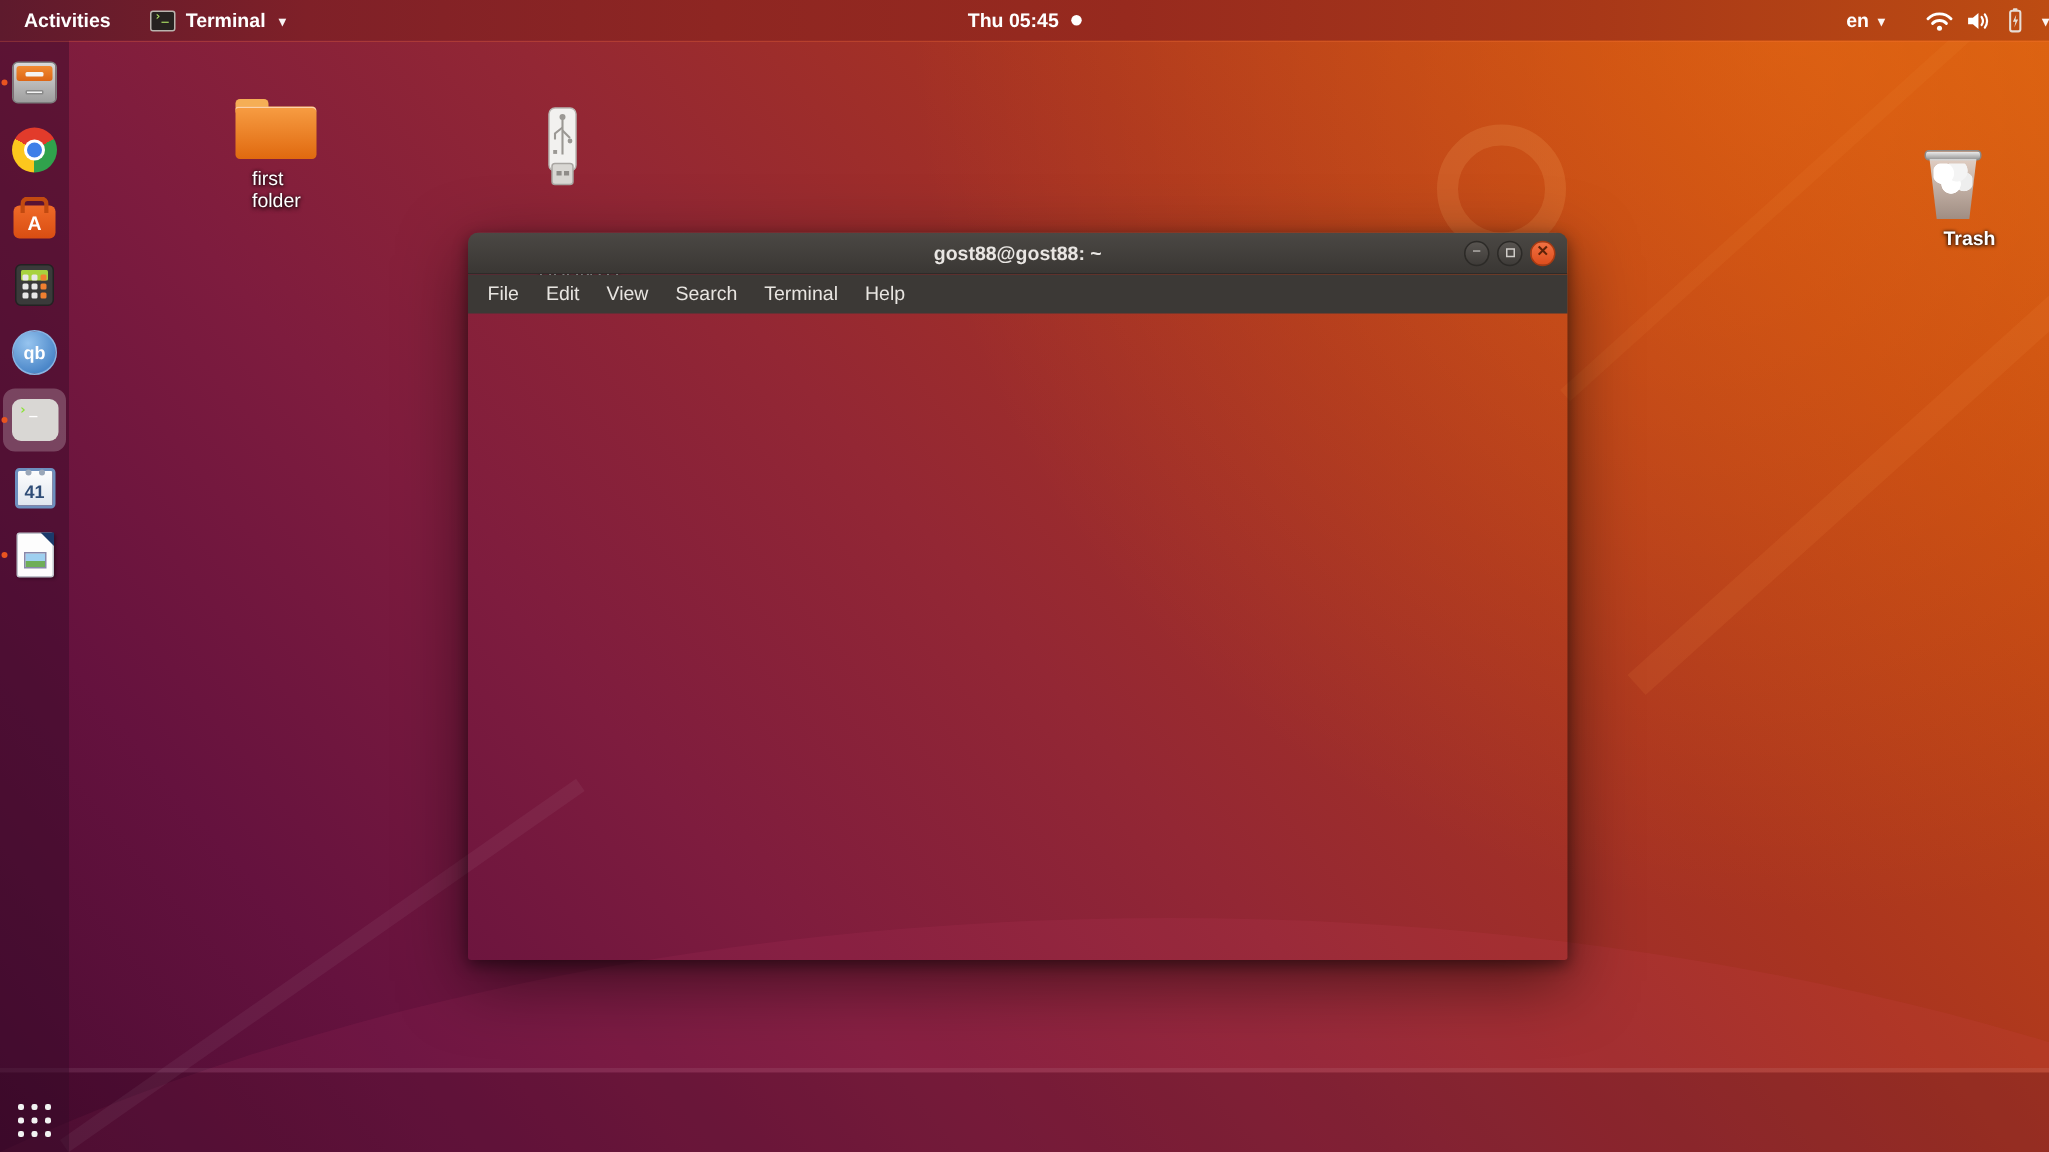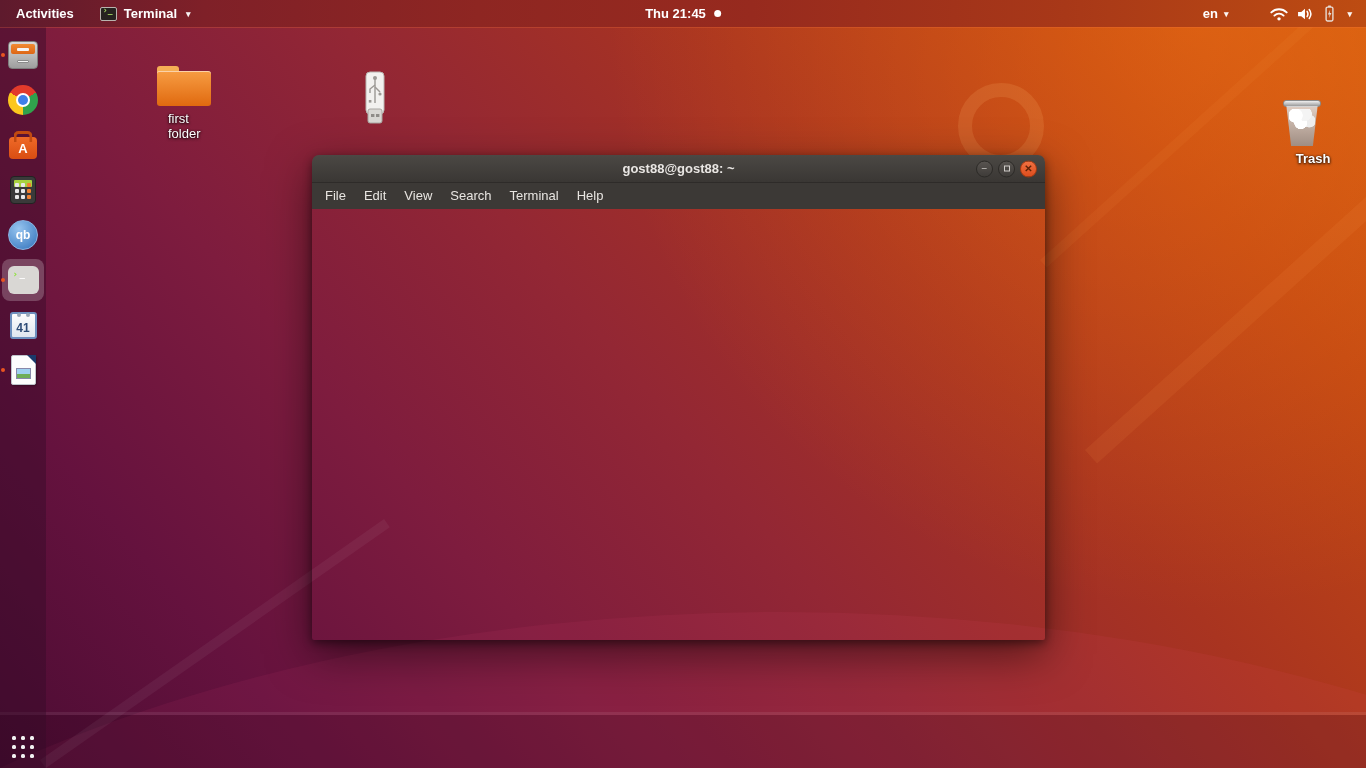--- a/index.html
+++ b/index.html
@@ -25,21 +25,21 @@
   .topbar { position:absolute; left:0; top:0; width:100%; height:27px; z-index:40;
     background:linear-gradient(90deg,#5e1a2d 0%,#7f2028 15%,#8e2622 35%,#972a1e 55%,#a83818 78%,#bd4c12 100%);
     display:flex; align-items:center; color:#fff; font-size:13px; font-weight:700;
     box-shadow:0 1px 0 rgba(255,120,60,.25);
   }
   .tb-left { display:flex; align-items:center; gap:26px; padding-left:16px; }
   .tb-activities { cursor:default; }
   .tb-appmenu { display:flex; align-items:center; gap:7px; }
   .tb-center { position:absolute; left:50%; transform:translateX(-50%); display:flex; align-items:center; gap:8px; }
   .tb-dot { width:7px; height:7px; border-radius:50%; background:#fff; }
-  .tb-right { margin-left:auto; display:flex; align-items:center; gap:24px; padding-right:14px; }
+  .tb-right { margin-left:auto; display:flex; align-items:center; gap:10px; }
   .tb-caret { font-size:9px; margin-left:2px; opacity:.95; }
   .tb-lang { display:flex; align-items:center; gap:4px; margin-right:18px; }
   .tb-status { display:flex; align-items:center; gap:9px; }
   .mini-term { width:17px; height:14px; background:#262220; border:1px solid #b9b4ae; border-radius:2px; position:relative; }
   .mini-term::before { content:"›_"; position:absolute; left:2px; top:-2px; font-size:8px; font-weight:700; color:#a9dd62; font-family:"DejaVu Sans Mono",monospace; }
 
   
   .dock { position:absolute; left:0; top:27px; bottom:0; width:46px; z-index:30;
     background:rgba(53,10,40,.45); display:flex; flex-direction:column; align-items:center; padding-top:7px; }
   .dock-item { position:relative; width:42px; height:42px; display:flex; align-items:center; justify-content:center; margin-bottom:3px; border-radius:8px; }
@@ -140,21 +140,21 @@
 <div class="topbar">
   <div class="tb-left">
     <span class="tb-activities">Activities</span>
     <span class="tb-appmenu">
       <span class="mini-term"></span>
       <span>Terminal</span>
       <span class="tb-caret">▾</span>
     </span>
   </div>
   <div class="tb-center">
-    <span>Thu 21:45</span>
+    <span>Thu 05:45</span>
     <span class="tb-dot"></span>
   </div>
   <div class="tb-right">
     <span class="tb-lang">
       <span>en</span>
       <span class="tb-caret">▾</span>
     </span>
     <span class="tb-status">
       <svg width="18" height="14" viewBox="0 0 16 12">
         <path d="M1.2 4.6 A9.6 9.6 0 0 1 14.8 4.6" fill="none" stroke="#fff" stroke-width="1.7" stroke-linecap="round"></path>

